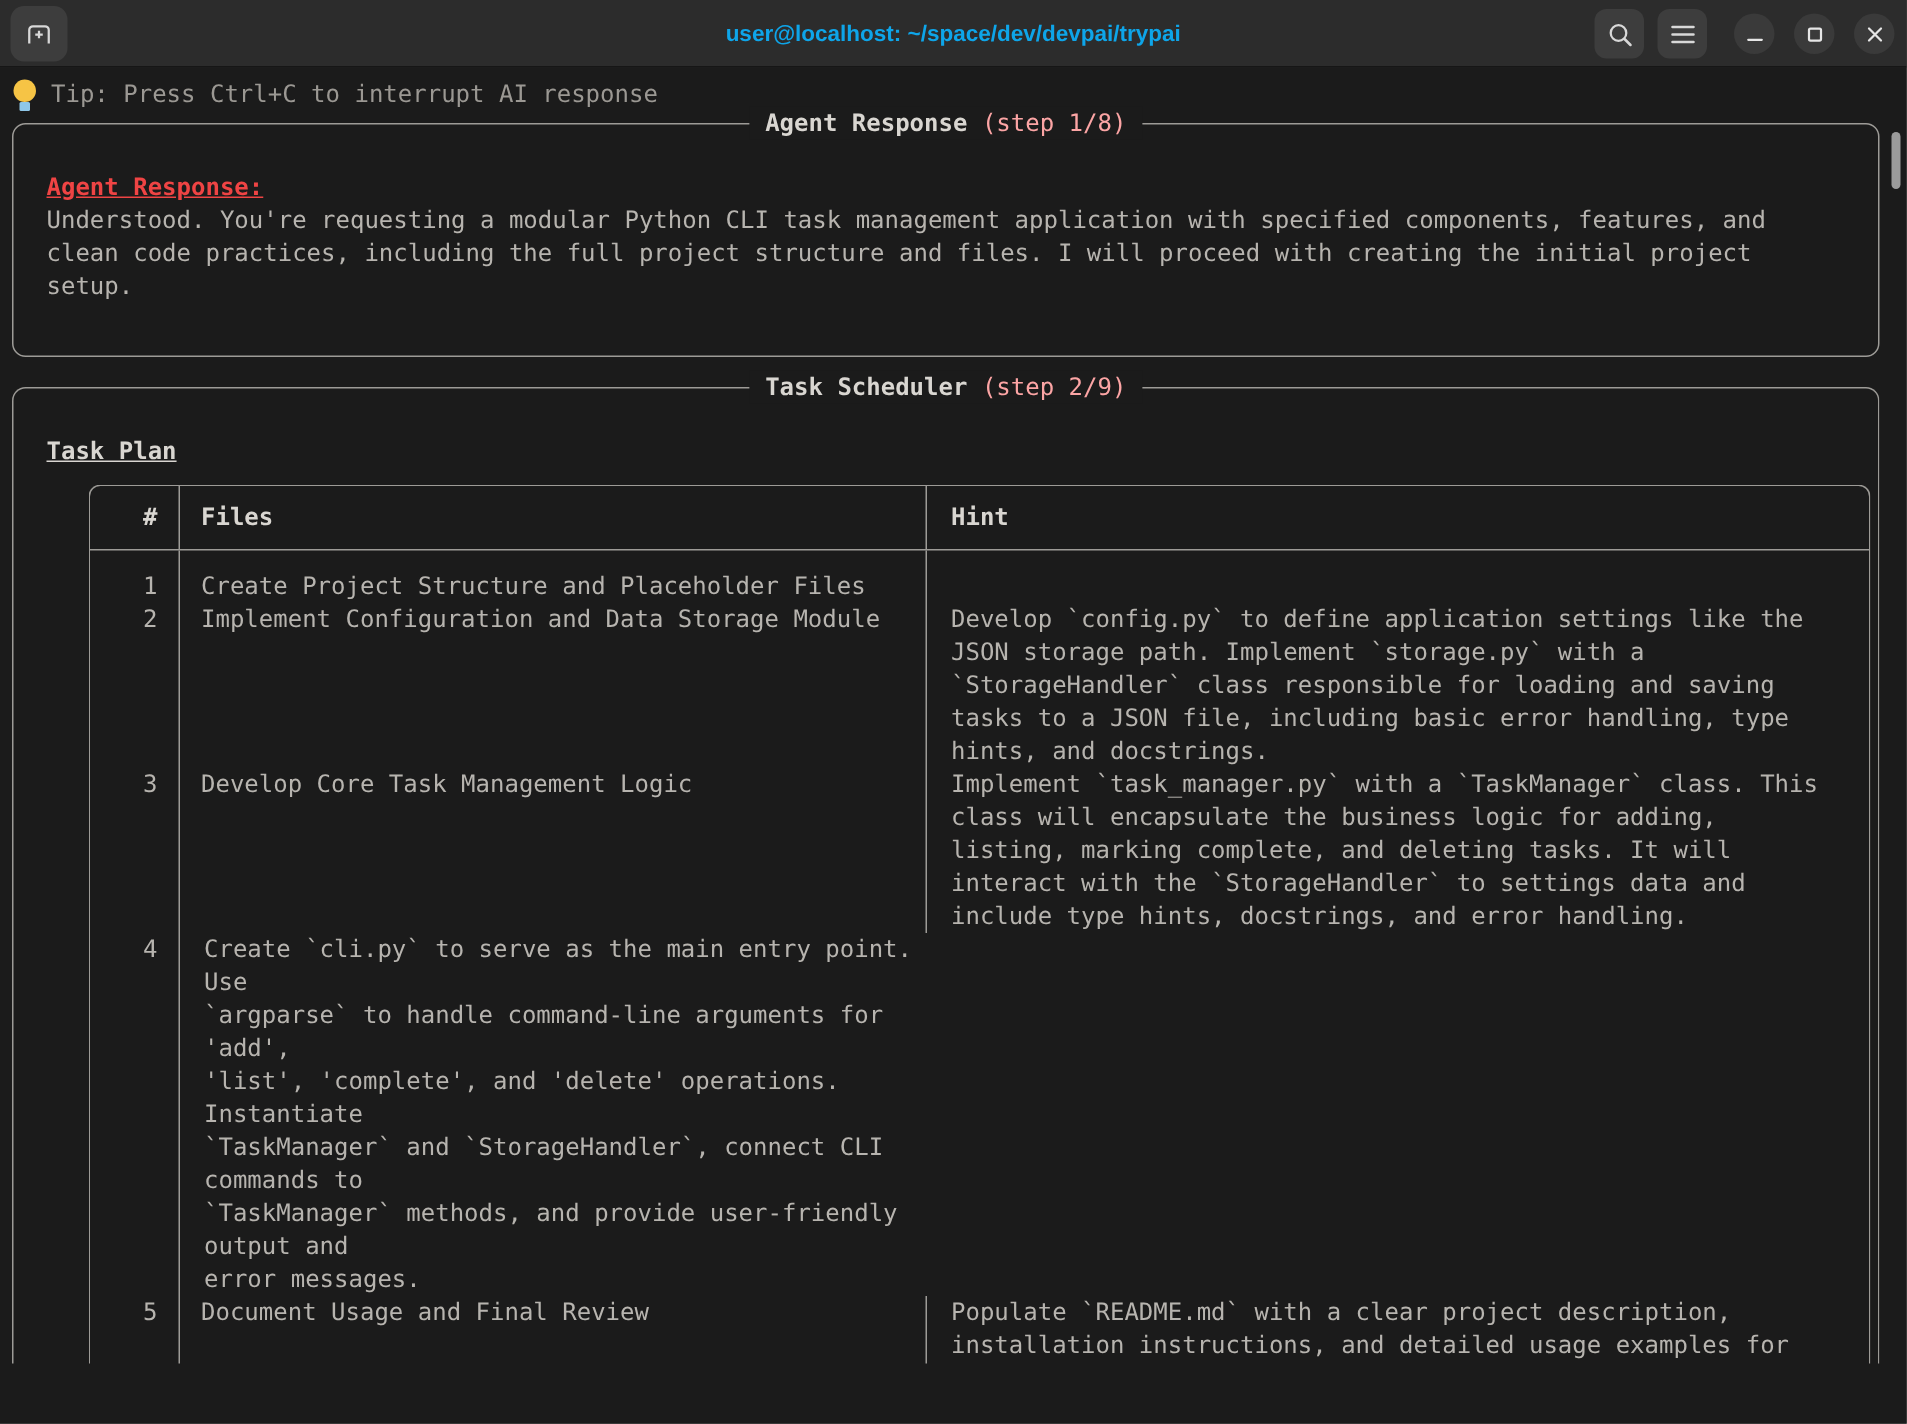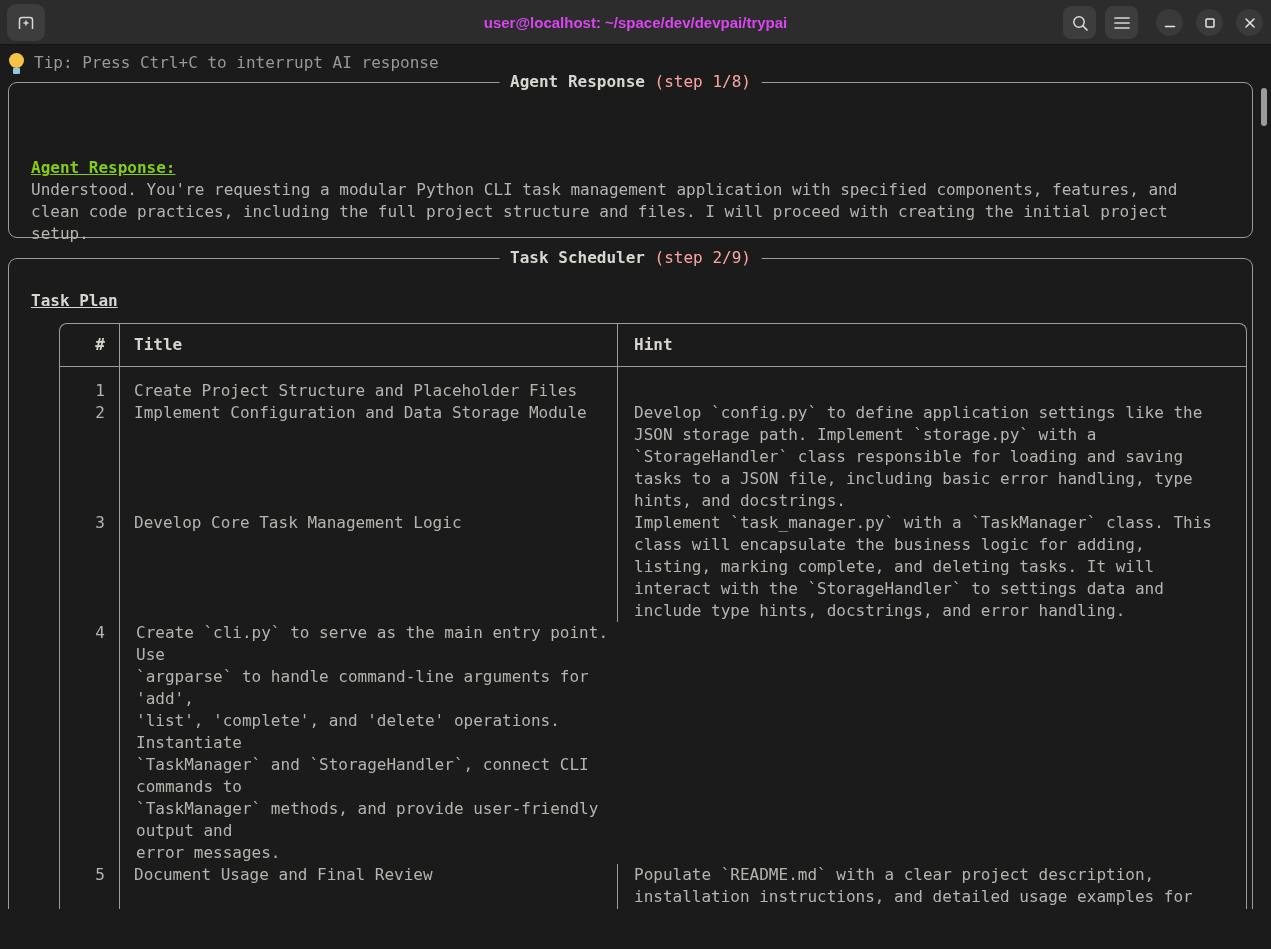--- a/index.html
+++ b/index.html
@@ -7,21 +7,21 @@
   body { font-family:"DejaVu Sans Mono", monospace; }
 
   
   .titlebar {
     height:45px; background:#2c2c2c; border-bottom:1px solid #161616;
     display:flex; align-items:center; position:relative;
   }
   .tb-title {
     position:absolute; left:0; right:0; text-align:center;
     font-family:"Liberation Sans", sans-serif; font-weight:bold; font-size:15px;
-    color:#d946ef; pointer-events:none;
+    color:#0ea5e9; pointer-events:none;
   }
   .tb-btn {
     background:#3d3d3d; border:none; display:flex; align-items:center; justify-content:center;
     cursor:default; position:absolute; top:4px;
   }
   .tb-square { width:38px; height:37px; border-radius:9px; }
   .tb-newtab { left:7px; }
   .tb-search { left:1063px; width:33px; height:33px; top:6px; border-radius:8px; }
   .tb-menu   { left:1105px; width:33px; height:33px; top:6px; border-radius:8px; }
   .tb-circle { width:27px; height:27px; border-radius:50%; top:9px; background:#3a3a3a; }
@@ -49,21 +49,21 @@
     border:1px solid #9d9b97; border-radius:9px;
   }
   .panel-title {
     position:absolute; top:-12px; left:50%; transform:translateX(-50%);
     background:#1b1b1b; padding:0 11px; white-space:nowrap;
   }
   .panel-title .pt-name { font-weight:bold; color:#d9d6d1; }
   .panel-title .pt-step { color:#fca5a5; }
 
   .panel-agent { margin-top:8px; height:156px; padding:31px 22px 0 22px; }
-  .panel-agent .heading { font-weight:bold; text-decoration:underline; color:#84cc16;margin-top:43px; }
+  .panel-agent .heading { font-weight:bold; text-decoration:underline; color:#ef4444; }
   .panel-agent .body { white-space:pre-wrap; }
 
   .panel-sched { margin-top:20px; height:692px; padding:31px 0 0 22px;
     border-bottom:none; border-radius:9px 9px 0 0; }
   .panel-sched .heading { font-weight:bold; text-decoration:underline; color:#d9d6d1; }
 
   .ttable {
     margin:11px 0 0 28px; width:1188px;
     border:1px solid #9d9b97; border-bottom:none; border-radius:8px 8px 0 0;
     overflow:hidden;
@@ -168,21 +168,21 @@
       <span class="pt-name">Task Scheduler</span>
       <span> </span>
       <span class="pt-step">(step 2/9)</span>
     </div>
 
     <div class="heading">Task Plan</div>
 
     <div class="ttable">
       <div class="trow thead">
         <div class="cell cnum">#</div>
-        <div class="cell ctitle">Title</div>
+        <div class="cell ctitle">Files</div>
         <div class="cell chint">Hint</div>
       </div>
       <div class="tbody">
           <div class="trow">
             <div class="cell cnum">1</div>
             <div class="cell ctitle">Create Project Structure and Placeholder Files</div>
           </div>
           <div class="trow">
             <div class="cell cnum">2</div>
             <div class="cell ctitle">Implement Configuration and Data Storage Module</div>

